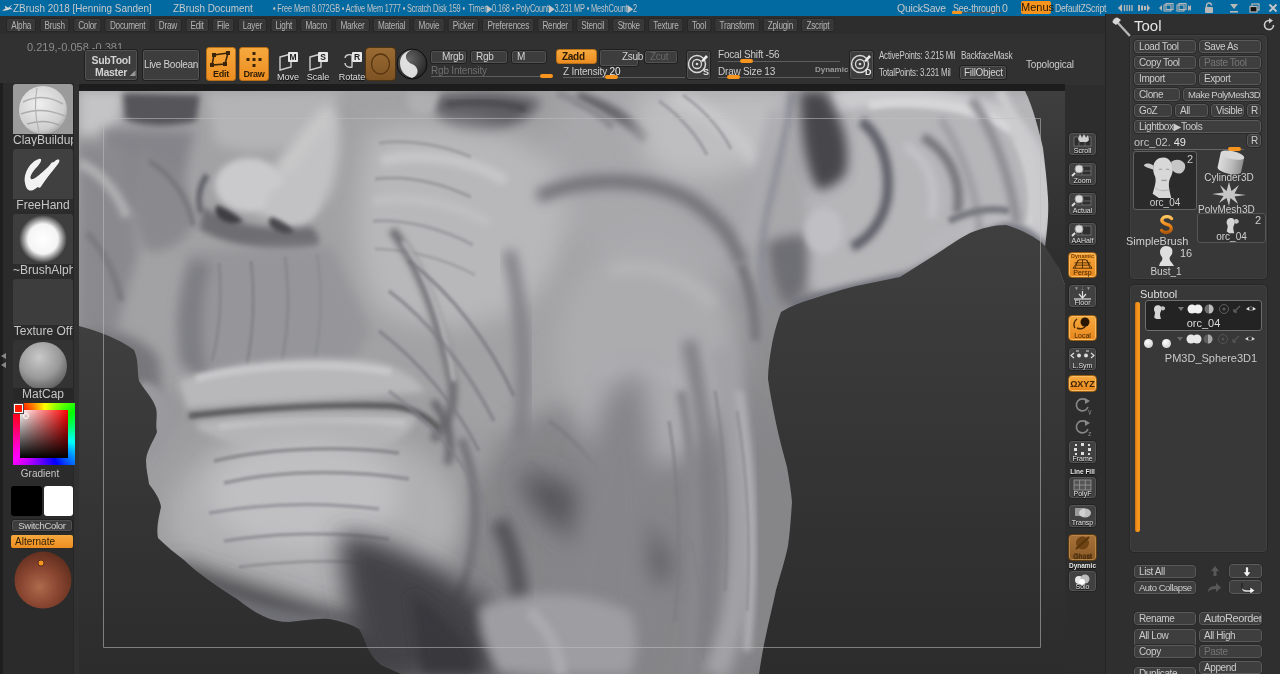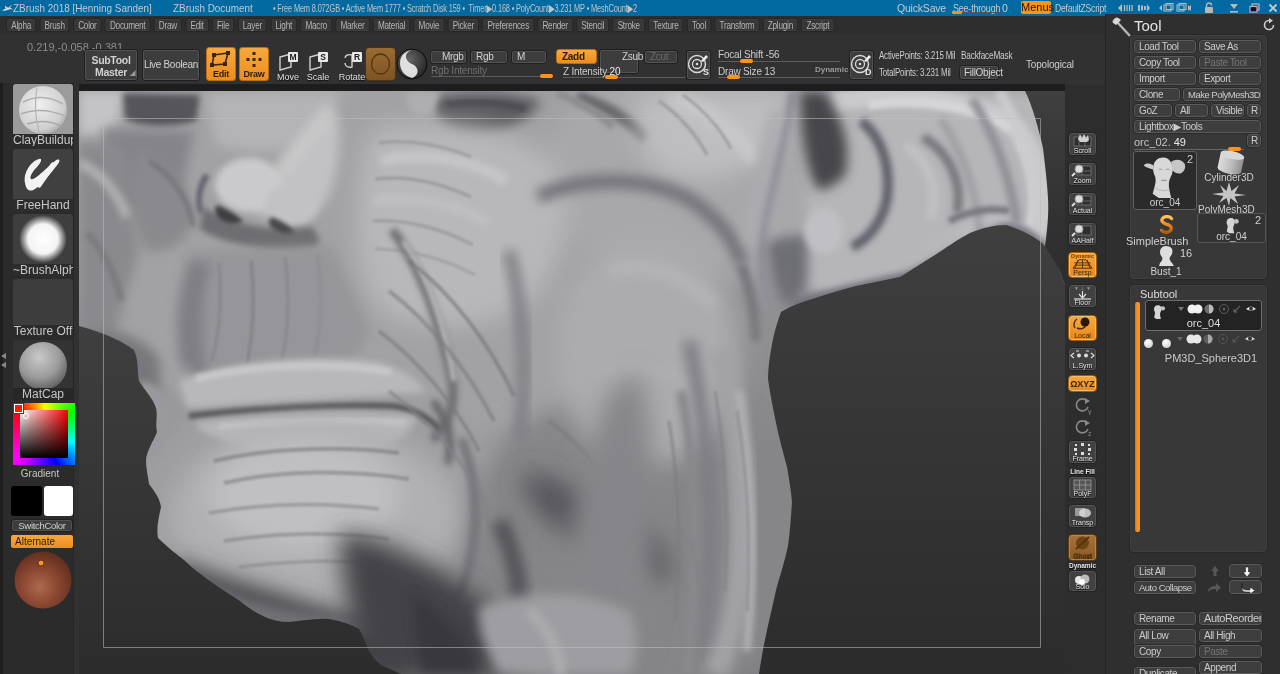--- a/index.html
+++ b/index.html
@@ -223,21 +223,21 @@
   </svg>
 
   <div class="tbtn" style="left:430px;top:16px;width:37px;height:14px;line-height:12px;text-align:left;padding-left:11px">Mrgb</div>
   <div class="tbtn" style="left:470px;top:16px;width:38px;height:14px;line-height:12px;text-align:left;padding-left:5px">Rgb</div>
   <div class="tbtn" style="left:511px;top:16px;width:36px;height:14px;line-height:12px;text-align:left;padding-left:5px">M</div>
   <div class="dimlabel" style="left:431px;top:31px">Rgb Intensity</div>
   <div class="sliderline" style="left:431px;top:42px;width:114px"></div>
   <div class="sliderdot" style="left:540px;top:40px"></div>
 
   <div class="obtn" style="left:556px;top:15px;width:41px;height:15px;line-height:14px;text-align:left;padding-left:5px;font-weight:bold">Zadd</div>
-  <div class="tbtn" style="left:599px;top:15px;width:40px;height:25px;line-height:13px;text-align:right;padding-left:22px">Zsub</div>
+  <div class="tbtn" style="left:599px;top:15px;width:40px;height:18px;line-height:13px;text-align:right;padding-left:22px">Zsub</div>
   <div class="tbtn" style="left:644px;top:16px;width:34px;height:14px;line-height:12px;text-align:left;padding-left:5px;color:#686868">Zcut</div>
   <div class="glabel" style="left:563px;top:32px">Z Intensity <span style="color:#e8e8e8">20</span></div>
   <div class="sliderline" style="left:563px;top:43px;width:122px"></div>
   <div class="sliderdot" style="left:605px;top:41px"></div>
 
   <div class="tbtn" style="left:686px;top:16px;width:25px;height:30px">
     <svg width="23" height="28" viewBox="0 0 23 28">
           <circle cx="10" cy="13" r="8.5" fill="none" stroke="#d8d8d8" stroke-width="1.5"></circle>
           <circle cx="10" cy="13" r="4.5" fill="none" stroke="#d8d8d8" stroke-width="1.3"></circle>
           <circle cx="10" cy="13" r="1.3" fill="#d8d8d8"></circle>
@@ -258,21 +258,21 @@
           <circle cx="10" cy="13" r="8.5" fill="none" stroke="#d8d8d8" stroke-width="1.5"></circle>
           <circle cx="10" cy="13" r="4.5" fill="none" stroke="#d8d8d8" stroke-width="1.3"></circle>
           <circle cx="10" cy="13" r="1.3" fill="#d8d8d8"></circle>
           <path d="M14 10 L19 4 L21 6 L16 11 Z" fill="#f0f0f0"></path>
           <text x="15" y="24" font-size="9" font-weight="bold" fill="#e8e8e8">D</text>
         </svg>
   </div>
   <div class="glabel" style="left:879px;top:16px;transform:scaleX(0.79);transform-origin:0 50%">ActivePoints: 3.215 Mil</div>
   <div class="glabel" style="left:961px;top:16px;transform:scaleX(0.82);transform-origin:0 50%">BackfaceMask</div>
   <div class="glabel" style="left:879px;top:33px;transform:scaleX(0.79);transform-origin:0 50%">TotalPoints: 3.231 Mil</div>
-  <div class="tbtn" style="left:959px;top:31px;width:40px;height:15px;line-height:13px;text-align:left;padding-left:4px">FillObject</div>
+  <div class="tbtn" style="left:959px;top:31px;width:48px;height:15px;line-height:13px;text-align:left;padding-left:4px">FillObject</div>
   <div class="glabel" style="left:1026px;top:25px">Topological</div>
 </div>
 
 <div class="abs" style="left:79px;top:84px;width:986px;height:7px;background:#1d1d1d;overflow:hidden">
   
 </div>
 
 <div id="leftshelf">
   <div class="edge"></div>
   <div class="scroll"></div>

